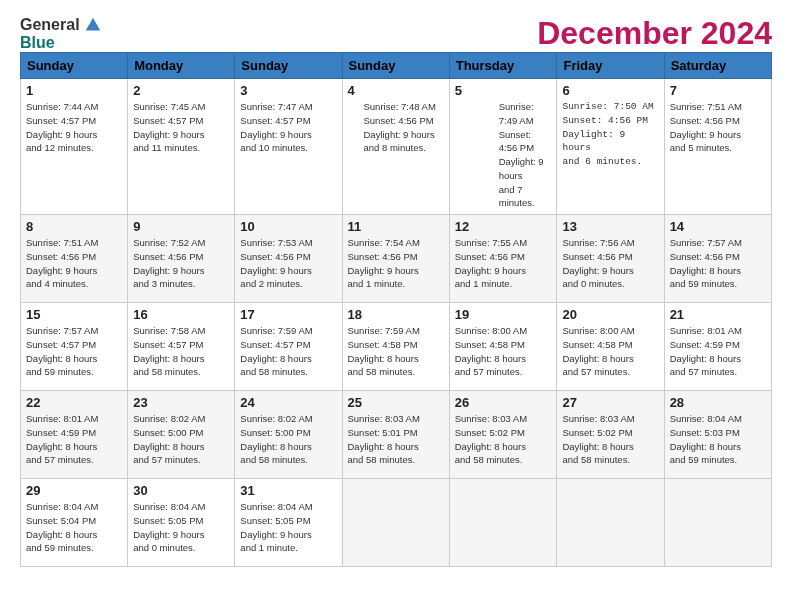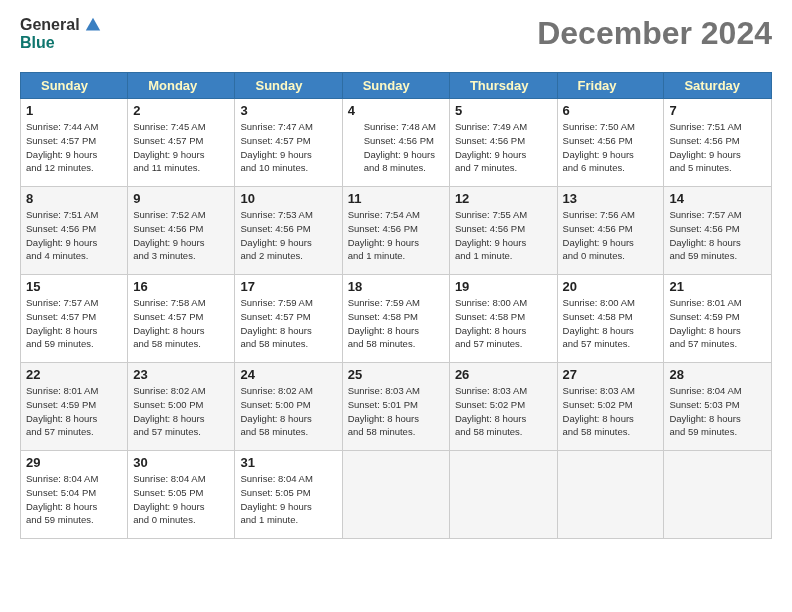--- a/index.html
+++ b/index.html
@@ -13,21 +13,21 @@
     .page {
       width: 792px;
       height: 612px;
       padding: 16px 20px 12px 20px;
       background: #fff;
     }
     .header {
       display: flex;
       justify-content: space-between;
       align-items: flex-start;
-      margin-bottom: 20px;
+      margin-bottom: 0;
     }
     .logo {
       display: flex;
       flex-direction: column;
       align-items: flex-start;
     }
     .logo-text {
       display: flex;
       align-items: center;
       gap: 2px;
@@ -46,37 +46,37 @@
       width: 18px;
       height: 18px;
       margin-left: 2px;
     }
     .title-block {
       text-align: right;
     }
     .month-title {
       font-size: 32px;
       font-weight: bold;
-      color: #737373;
+      color: #be185d;
       line-height: 1.1;
     }
     .location {
       font-size: 14px;
       color: #444;
       margin-top: 2px;
     }
     .calendar {
       width: 100%;
       border-collapse: collapse;
       font-size: 10.5px;
     }
     .calendar thead th {
       background-color: #3a7fc1;
-      color: #fef9c3;
-      padding: 5px 20px;
+      color: #000000;
+      padding: 5px 6px;
       text-align: left;
       font-size: 13px;
       font-weight: bold;
       border: 1px solid #2e6da3;
     }
     .calendar tbody td {
       border: 1px solid #ccc;
       vertical-align: top;
       padding: 4px 5px;
       width: 108px;
@@ -161,28 +161,28 @@
           </td>
           <td>
             <span class="day-num">4</span>
             <div class="day-info" style="white-space: pre-line; margin-left: 16px;">Sunrise: 7:48 AM
 Sunset: 4:56 PM
 Daylight: 9 hours
 and 8 minutes.</div>
           </td>
           <td>
             <span class="day-num">5</span>
-            <div class="day-info" style="white-space: pre-line;">Sunrise: 7:49 AM
+            <div class="day-info" style="white-space: pre-line; margin-left: 44px;">Sunrise: 7:49 AM
 Sunset: 4:56 PM
 Daylight: 9 hours
 and 7 minutes.</div>
           </td>
           <td>
             <span class="day-num">6</span>
-            <div class="day-info" style="white-space: pre-line;">Sunrise: 7:50 AM
+            <div class="day-info" style="white-space: pre-line; font-family: Liberation Mono, monospace;">Sunrise: 7:50 AM
 Sunset: 4:56 PM
 Daylight: 9 hours
 and 6 minutes.</div>
           </td>
           <td>
             <span class="day-num">7</span>
             <div class="day-info" style="white-space: pre-line;">Sunrise: 7:51 AM
 Sunset: 4:56 PM
 Daylight: 9 hours
 and 5 minutes.</div>

